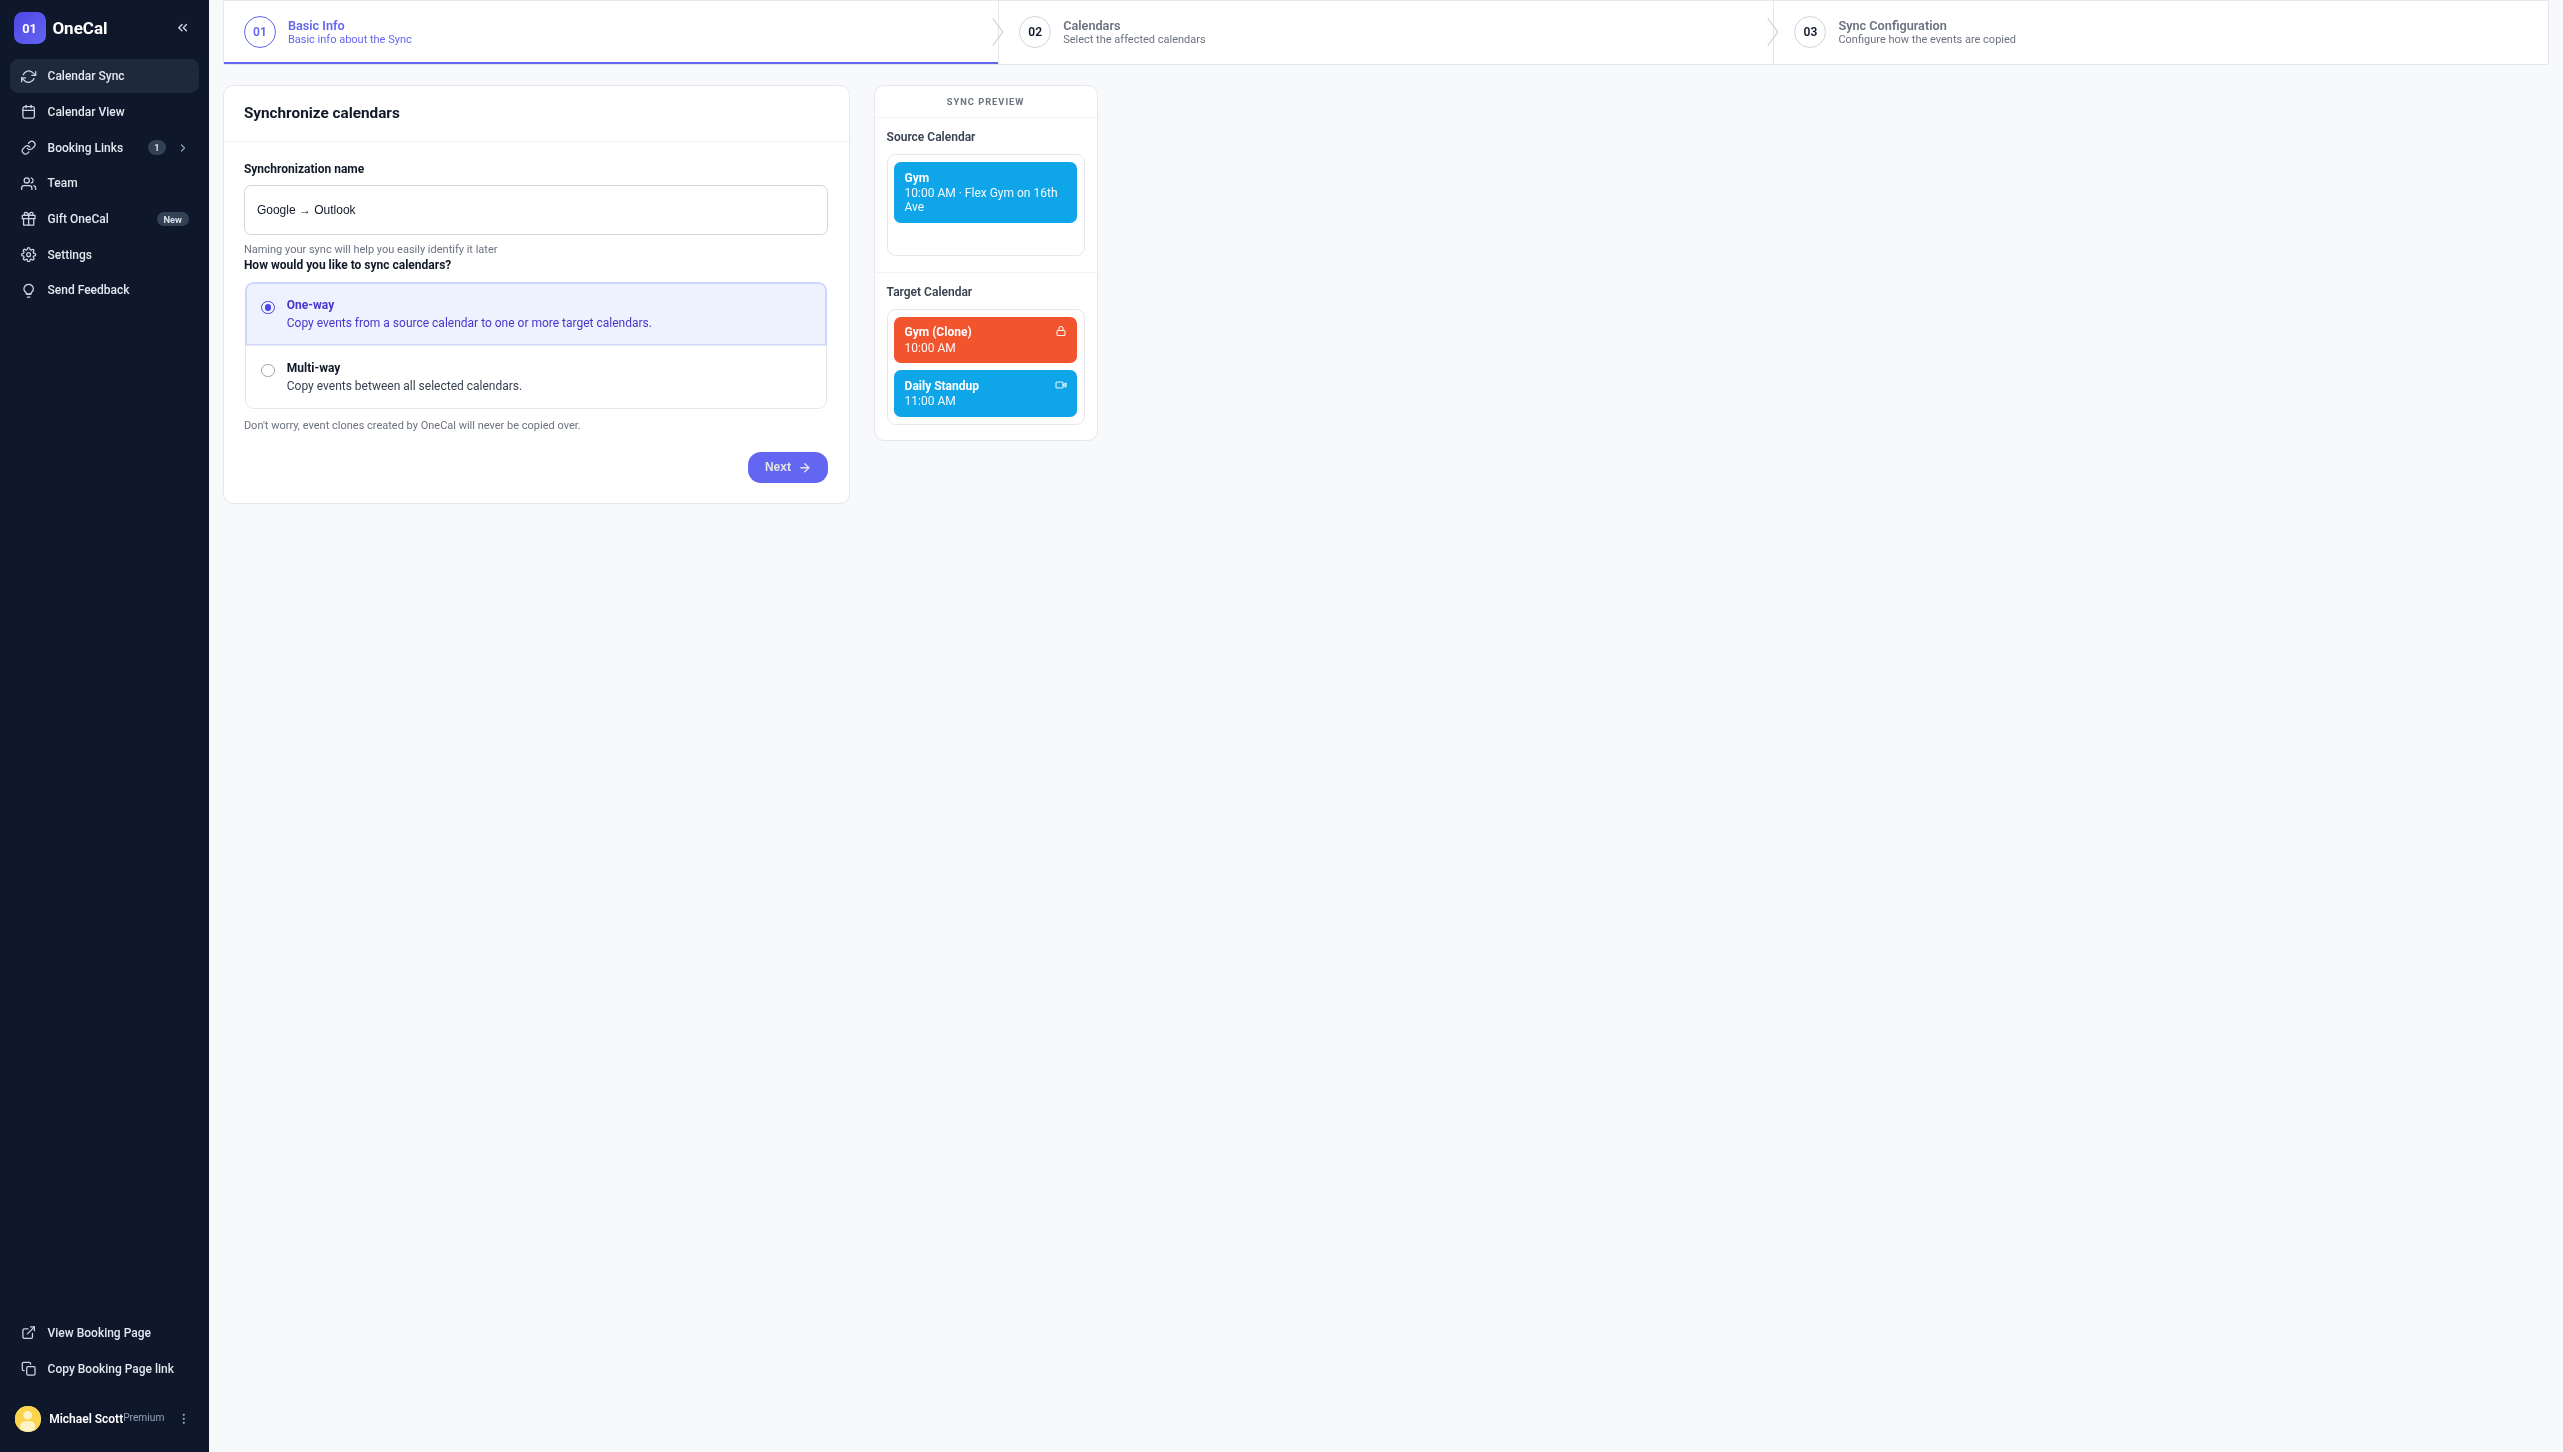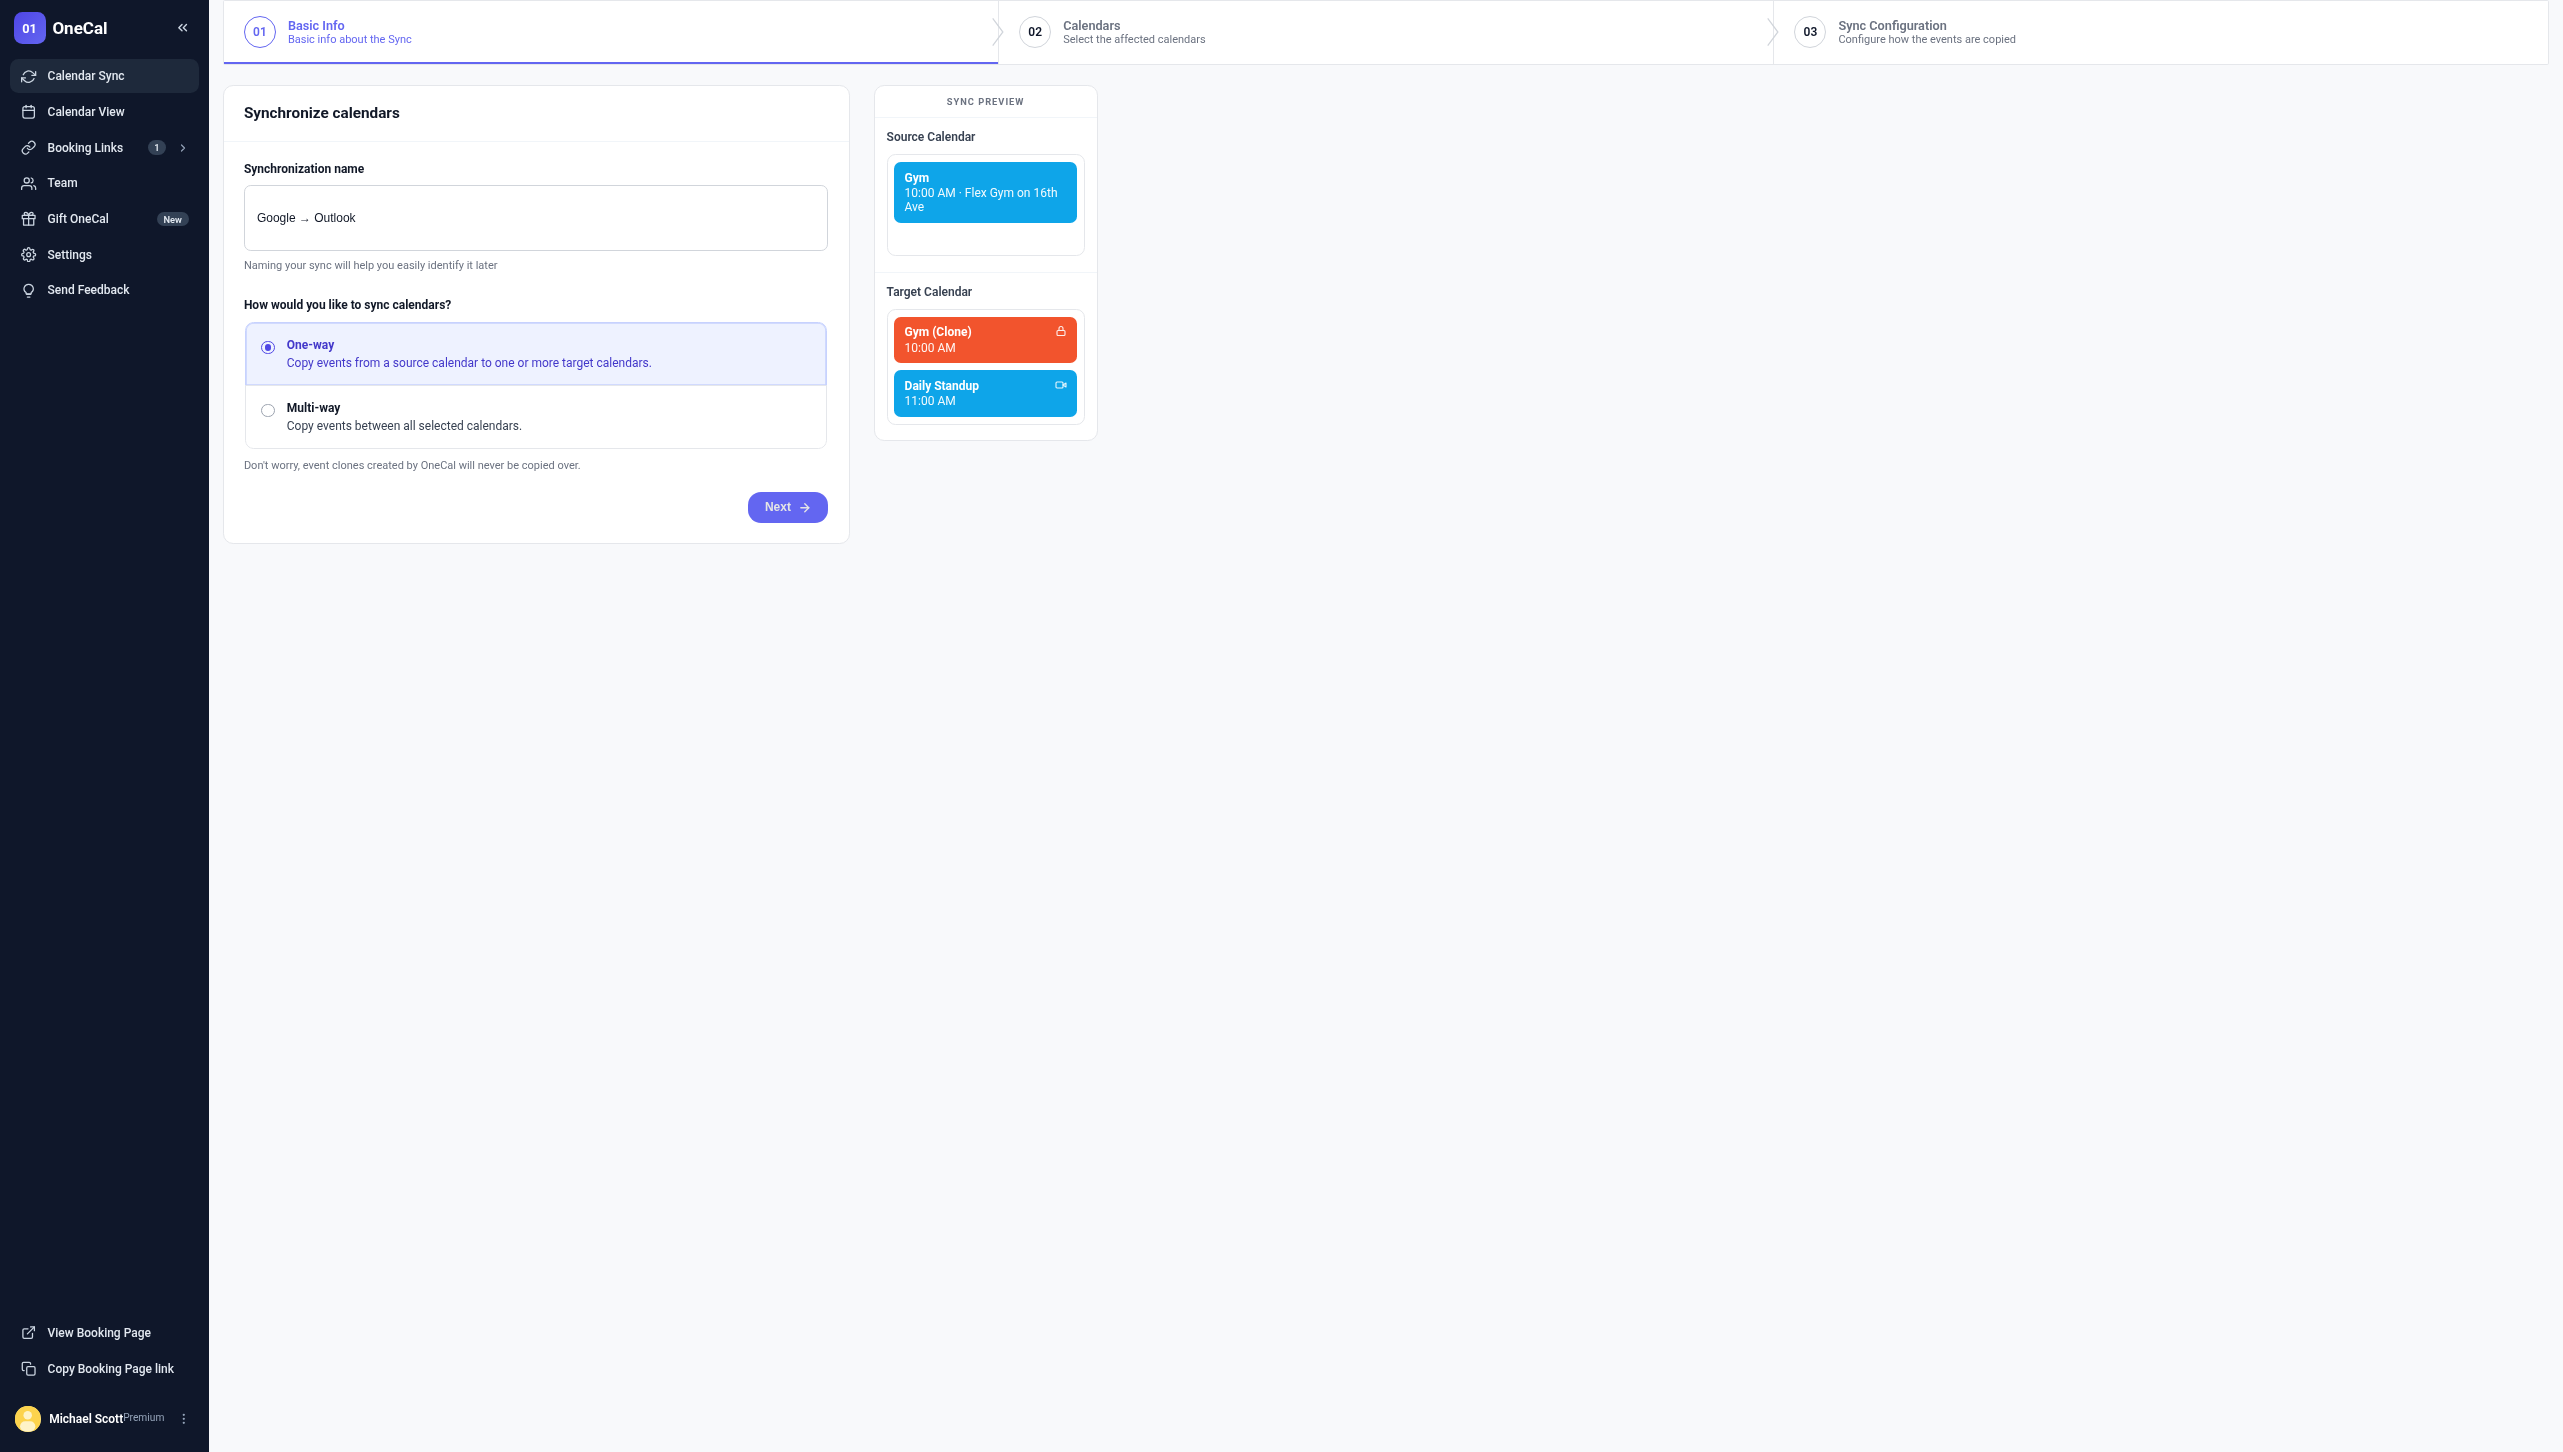--- a/index.html
+++ b/index.html
@@ -104,25 +104,25 @@
   }
   .step:last-child .arrow{display:none;}
 
   .content-row { display:flex; gap:24px; padding:20.3px 13.6px; align-items:flex-start;}
   .card {
     background:#fff; border:0.8px solid #e5e7eb; border-radius:10.2px;
   }
   .form-card { flex:1; max-width:627px; }
   .form-header { padding:18.6px 20.3px; border-bottom:0.8px solid #f1f5f9; }
   .form-header h2 { font-size:15.3px; font-weight:700; }
-  .form-body { padding:20.3px; display:flex; flex-direction:column; gap:26px; }
+  .form-body { padding:20.3px; display:flex; flex-direction:column; gap:2px; }
   .field-label { font-size:12px; font-weight:700; margin-bottom:8.5px; }
   .text-input {
     width:100%; border:0.8px solid #d1d5db; border-radius:6.8px;
-    padding:25px 12px; font-size:12px; color:#111827;
+    padding:17px 12px; font-size:12px; color:#111827;
   }
   .hint { font-size:11px; color:#6b7280; margin-top:8.5px; }
 
   .radio-group { border:0.8px solid transparent; border-radius:8.5px; overflow:hidden;}
   .radio-opt {
     display:flex; gap:12px; padding:15.3px 15.3px;
     border:0.8px solid #e5e7eb; border-radius:8.5px;
     cursor:pointer; background:#fff;
   }
   .radio-opt + .radio-opt { margin-top:-0.8px; border-top-left-radius:0; border-top-right-radius:0;}

